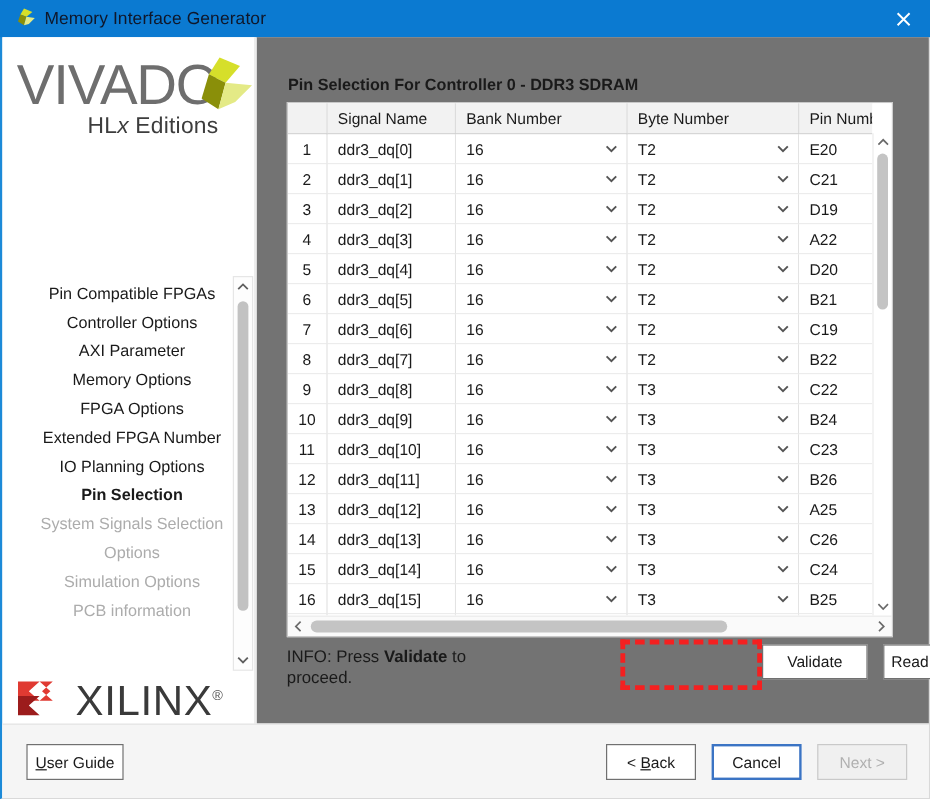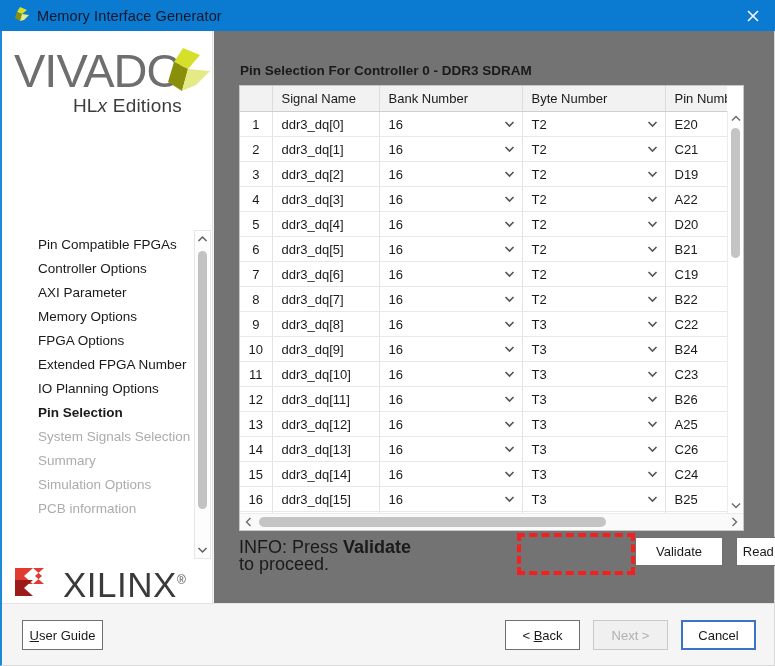--- a/index.html
+++ b/index.html
@@ -67,23 +67,24 @@
   
   .navwrap {
     position: absolute; top: 176px; left: 0; width: 211px; height: 355px;
   }
   .navlist {
     position: absolute; top: 0; left: 0; right: 19px; bottom: 0;
     padding-top: 26px;
     overflow: hidden;
   }
   .navitem {
-    font-size: 13.5px; color: #1a1a1a; padding: 0 0 0 36px;
+    font-size: 13.5px; color: #1a1a1a; padding: 0 0 0 24px;
     height: 24px; line-height: 24px; white-space: nowrap;
     margin-bottom: 0px;
+    text-align: center;
   }
   .navitem.active { font-weight: bold; }
   .navitem.disabled { color: #acacac; }
 
   .vscroll {
     position: absolute; top: 23px; right: 2px; width: 17px; bottom: 3px;
     background: #fdfdfd; border: 1px solid #e6e6e6;
     display: flex; flex-direction: column; align-items: center;
   }
   .vscroll .arrow {
@@ -166,21 +167,21 @@
     display: flex; align-items: center;
   }
   .tbl-hscroll .arrow { width: 17px; display: flex; align-items: center; justify-content: center; color: #6a6a6a; flex: none; }
   .tbl-hscroll .track { flex: 1; height: 100%; position: relative; }
   .tbl-hscroll .thumb { position: absolute; top: 3px; bottom: 3px; background: #c4c4c4; border-radius: 5px; }
   .corner-top { position: absolute; top: 0; right: 0; width: 16px; height: 25px; background: #fff; }
 
   
   .infotext {
     position: absolute; top: 508px; left: 25px; width: 180px;
-    font-size: 18px; color: #1a1a1a; line-height: 17px;
+    font-size: 14px; color: #1a1a1a; line-height: 17px;
   }
   .btn {
     background: #ffffff; border: 1px solid #707070;
     font-size: 13px; color: #1a1a1a; text-align: center;
     display: flex; align-items: center; justify-content: center;
     font-family: "Liberation Sans", sans-serif;
     padding: 0;
   }
   .actionbtns {
     position: absolute; top: 506px; left: 421px; display: flex; gap: 13px;
@@ -252,21 +253,21 @@
       <div class="navlist">
         <div class="navitem">Pin Compatible FPGAs</div>
         <div class="navitem">Controller Options</div>
         <div class="navitem">AXI Parameter</div>
         <div class="navitem">Memory Options</div>
         <div class="navitem">FPGA Options</div>
         <div class="navitem">Extended FPGA Number</div>
         <div class="navitem">IO Planning Options</div>
         <div class="navitem active">Pin Selection</div>
         <div class="navitem disabled">System Signals Selection</div>
-        <div class="navitem disabled">Summary</div>
+        <div class="navitem disabled">Options</div>
         <div class="navitem disabled">Simulation Options</div>
         <div class="navitem disabled">PCB information</div>
       </div>
       <div class="vscroll">
         <div class="arrow">
           <svg width="11" height="8" viewBox="0 0 11 8">
               <path d="M1.5,6 L5.5,2 L9.5,6" stroke="#5f5f5f" stroke-width="1.5" fill="none"></path>
             </svg>
         </div>
         <div class="track">
@@ -650,18 +651,18 @@
   <div class="redbox"></div>
 
   <div class="footer">
     <div class="btn btn-userguide">
       <span><u>U</u><span>ser Guide</span></span>
     </div>
     <div class="footer-right">
       <div class="btn btn-back">
         <span><span>&lt; </span><u>B</u><span>ack</span></span>
       </div>
+      <div class="btn btn-cancel">Cancel</div>
       <div class="btn btn-next">Next &gt;</div>
-      <div class="btn btn-cancel">Cancel</div>
     </div>
   </div>
 
 </div>
 
 </body></html>

